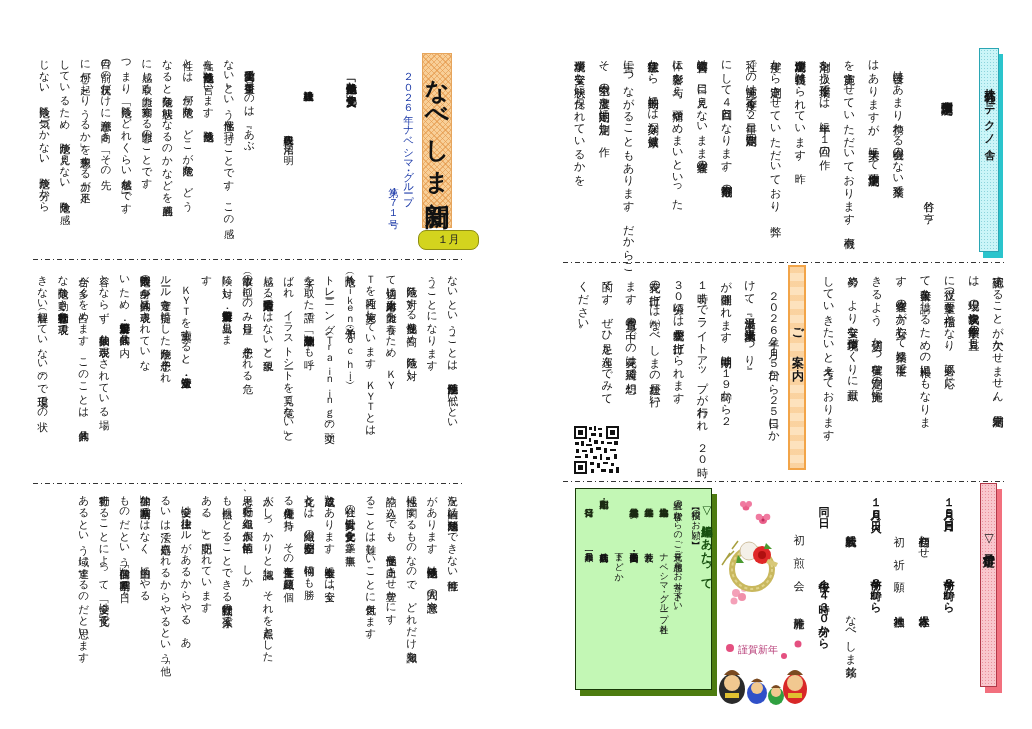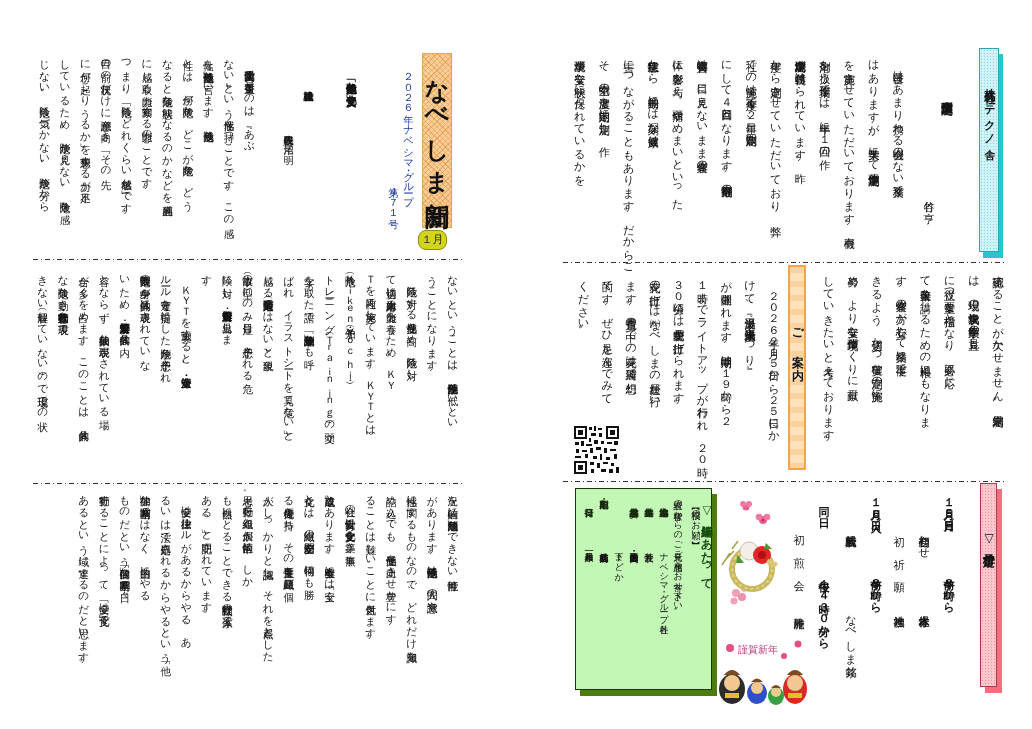--- a/index.html
+++ b/index.html
@@ -27,21 +27,21 @@
       background-image:
         repeating-linear-gradient(45deg, rgba(226,146,66,.55) 0 1px, transparent 1px 4px),
         repeating-linear-gradient(-45deg, rgba(226,146,66,.55) 0 1px, transparent 1px 4px);
     }
     .title-text {
       position:absolute; left:0; top:8px; width:28px;
       writing-mode:vertical-rl; font-size:24px; line-height:28px; font-weight:900;
       letter-spacing:3px; color:#111; text-align:center;
     }
     .month-badge {
-      position:absolute; left:418px; top:230px; width:29px; height:20px;
+      position:absolute; left:418px; top:230px; width:61px; height:20px;
       background:#d3d41e; border:1px solid #8e8e14; border-radius:8px; box-sizing:border-box;
       font-size:11px; line-height:18px; text-align:center; color:#222;
     }
     .blue { color:#1c3aa8; font-size:10.4px; line-height:12px; }
     
     .company-box {
       position:absolute; left:979px; top:48px; width:20px; height:204px; box-sizing:border-box;
       border:1px solid #2aa6b4; box-shadow:4px 6px 0 #2ac4cc;
       background-color:#cbf5f8;
       background-image:radial-gradient(#8cd4dc 0.7px, transparent 0.8px);

